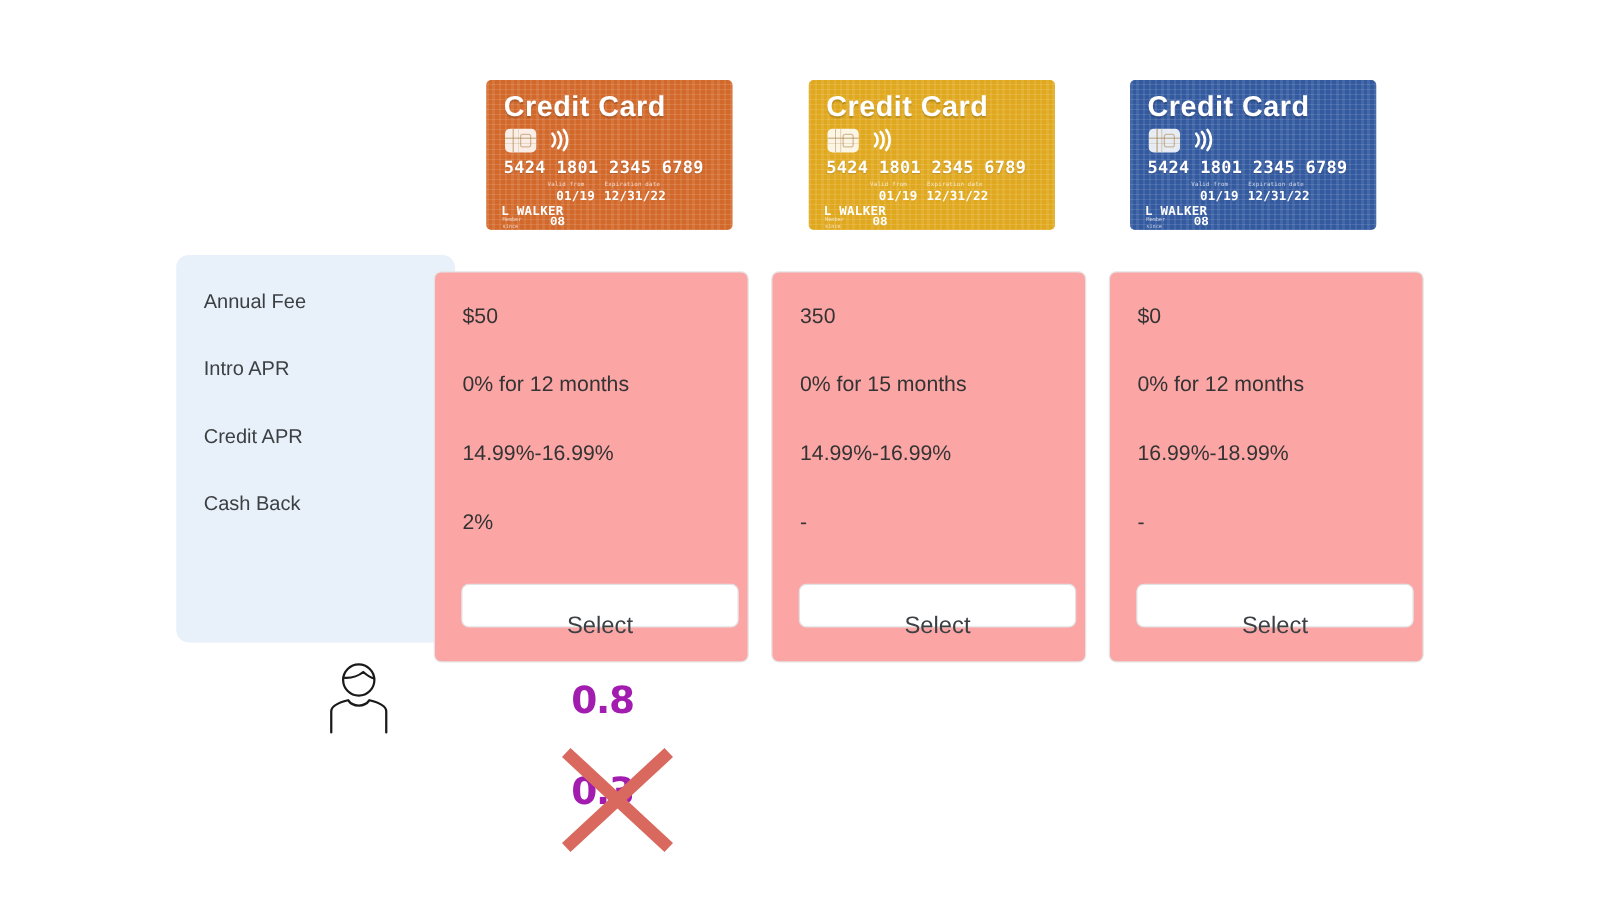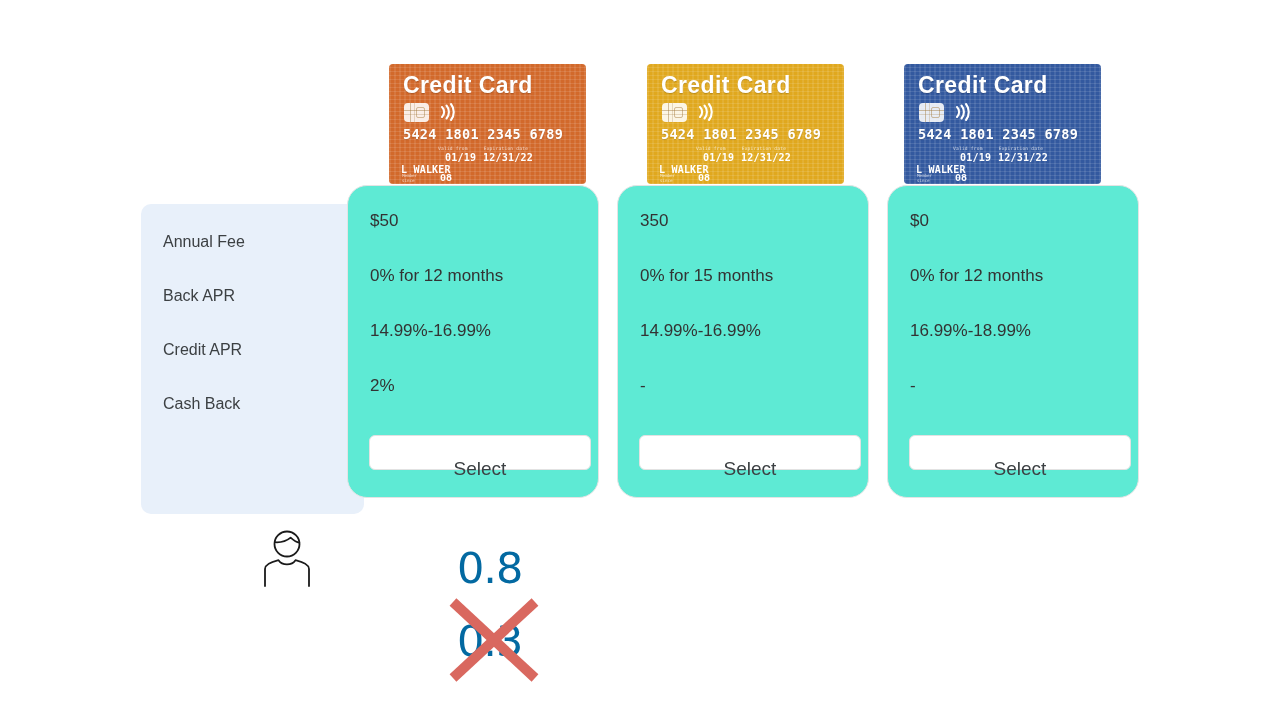--- a/index.html
+++ b/index.html
@@ -167,26 +167,26 @@
     color: #3c4043;
     white-space: nowrap;
   }
   .lr0 { top: 29px; }
   .lr1 { top: 83px; }
   .lr2 { top: 137px; }
   .lr3 { top: 191px; }
 
   .col-card {
     position: absolute;
-    top: 185px;
+    top: 217px;
     width: 252px;
     height: 313px;
-    background: #5eead4;
+    background: #fca5a5;
     border: 1px solid #e4e4e4;
-    border-radius: 20px;
+    border-radius: 6px;
     box-sizing: border-box;
   }
   .col-1 { left: 347px; }
   .col-2 { left: 617px; }
   .col-3 { left: 887px; }
 
   .val-row {
     position: absolute;
     left: 22px;
     font-size: 17px;
@@ -220,23 +220,23 @@
   
   .person-icon {
     position: absolute;
     left: 259px; top: 529px;
     width: 56px; height: 58px;
   }
 
   .score {
     position: absolute;
     font-family: "DejaVu Sans", sans-serif;
-    font-weight: normal;
-    font-size: 43px;
-    color: #0369a1;
+    font-weight: bold;
+    font-size: 30px;
+    color: #a21caf;
     letter-spacing: -1px;
     white-space: nowrap;
   }
   .score-good { left: 457px; top: 543px; }
   .score-bad  { left: 457px; top: 616px; }
 
   .cross-out {
     position: absolute;
     left: 448px; top: 598px;
     width: 92px; height: 84px;
@@ -307,21 +307,21 @@
     <div class="cc-meta-labels"><span>Valid from</span><span class="lbl2">Expiration date</span></div>
     <div class="cc-dates"><span>01/19</span><span class="d2">12/31/22</span></div>
     <div class="cc-name">L WALKER</div>
     <div class="cc-since-lbl"><span>Member</span><br><span>since</span></div>
     <div class="cc-since-val">08</div>
   </div>
 </div>
 
 <div class="labels-panel">
   <div class="label-row lr0">Annual Fee</div>
-  <div class="label-row lr1">Back APR</div>
+  <div class="label-row lr1">Intro APR</div>
   <div class="label-row lr2">Credit APR</div>
   <div class="label-row lr3">Cash Back</div>
 </div>
 
 <div class="col-card col-1">
   <div class="val-row vr0">$50</div>
   <div class="val-row vr1">0% for 12 months</div>
   <div class="val-row vr2">14.99%-16.99%</div>
   <div class="val-row vr3">2%</div>
   <button class="select-btn">Select</button>

